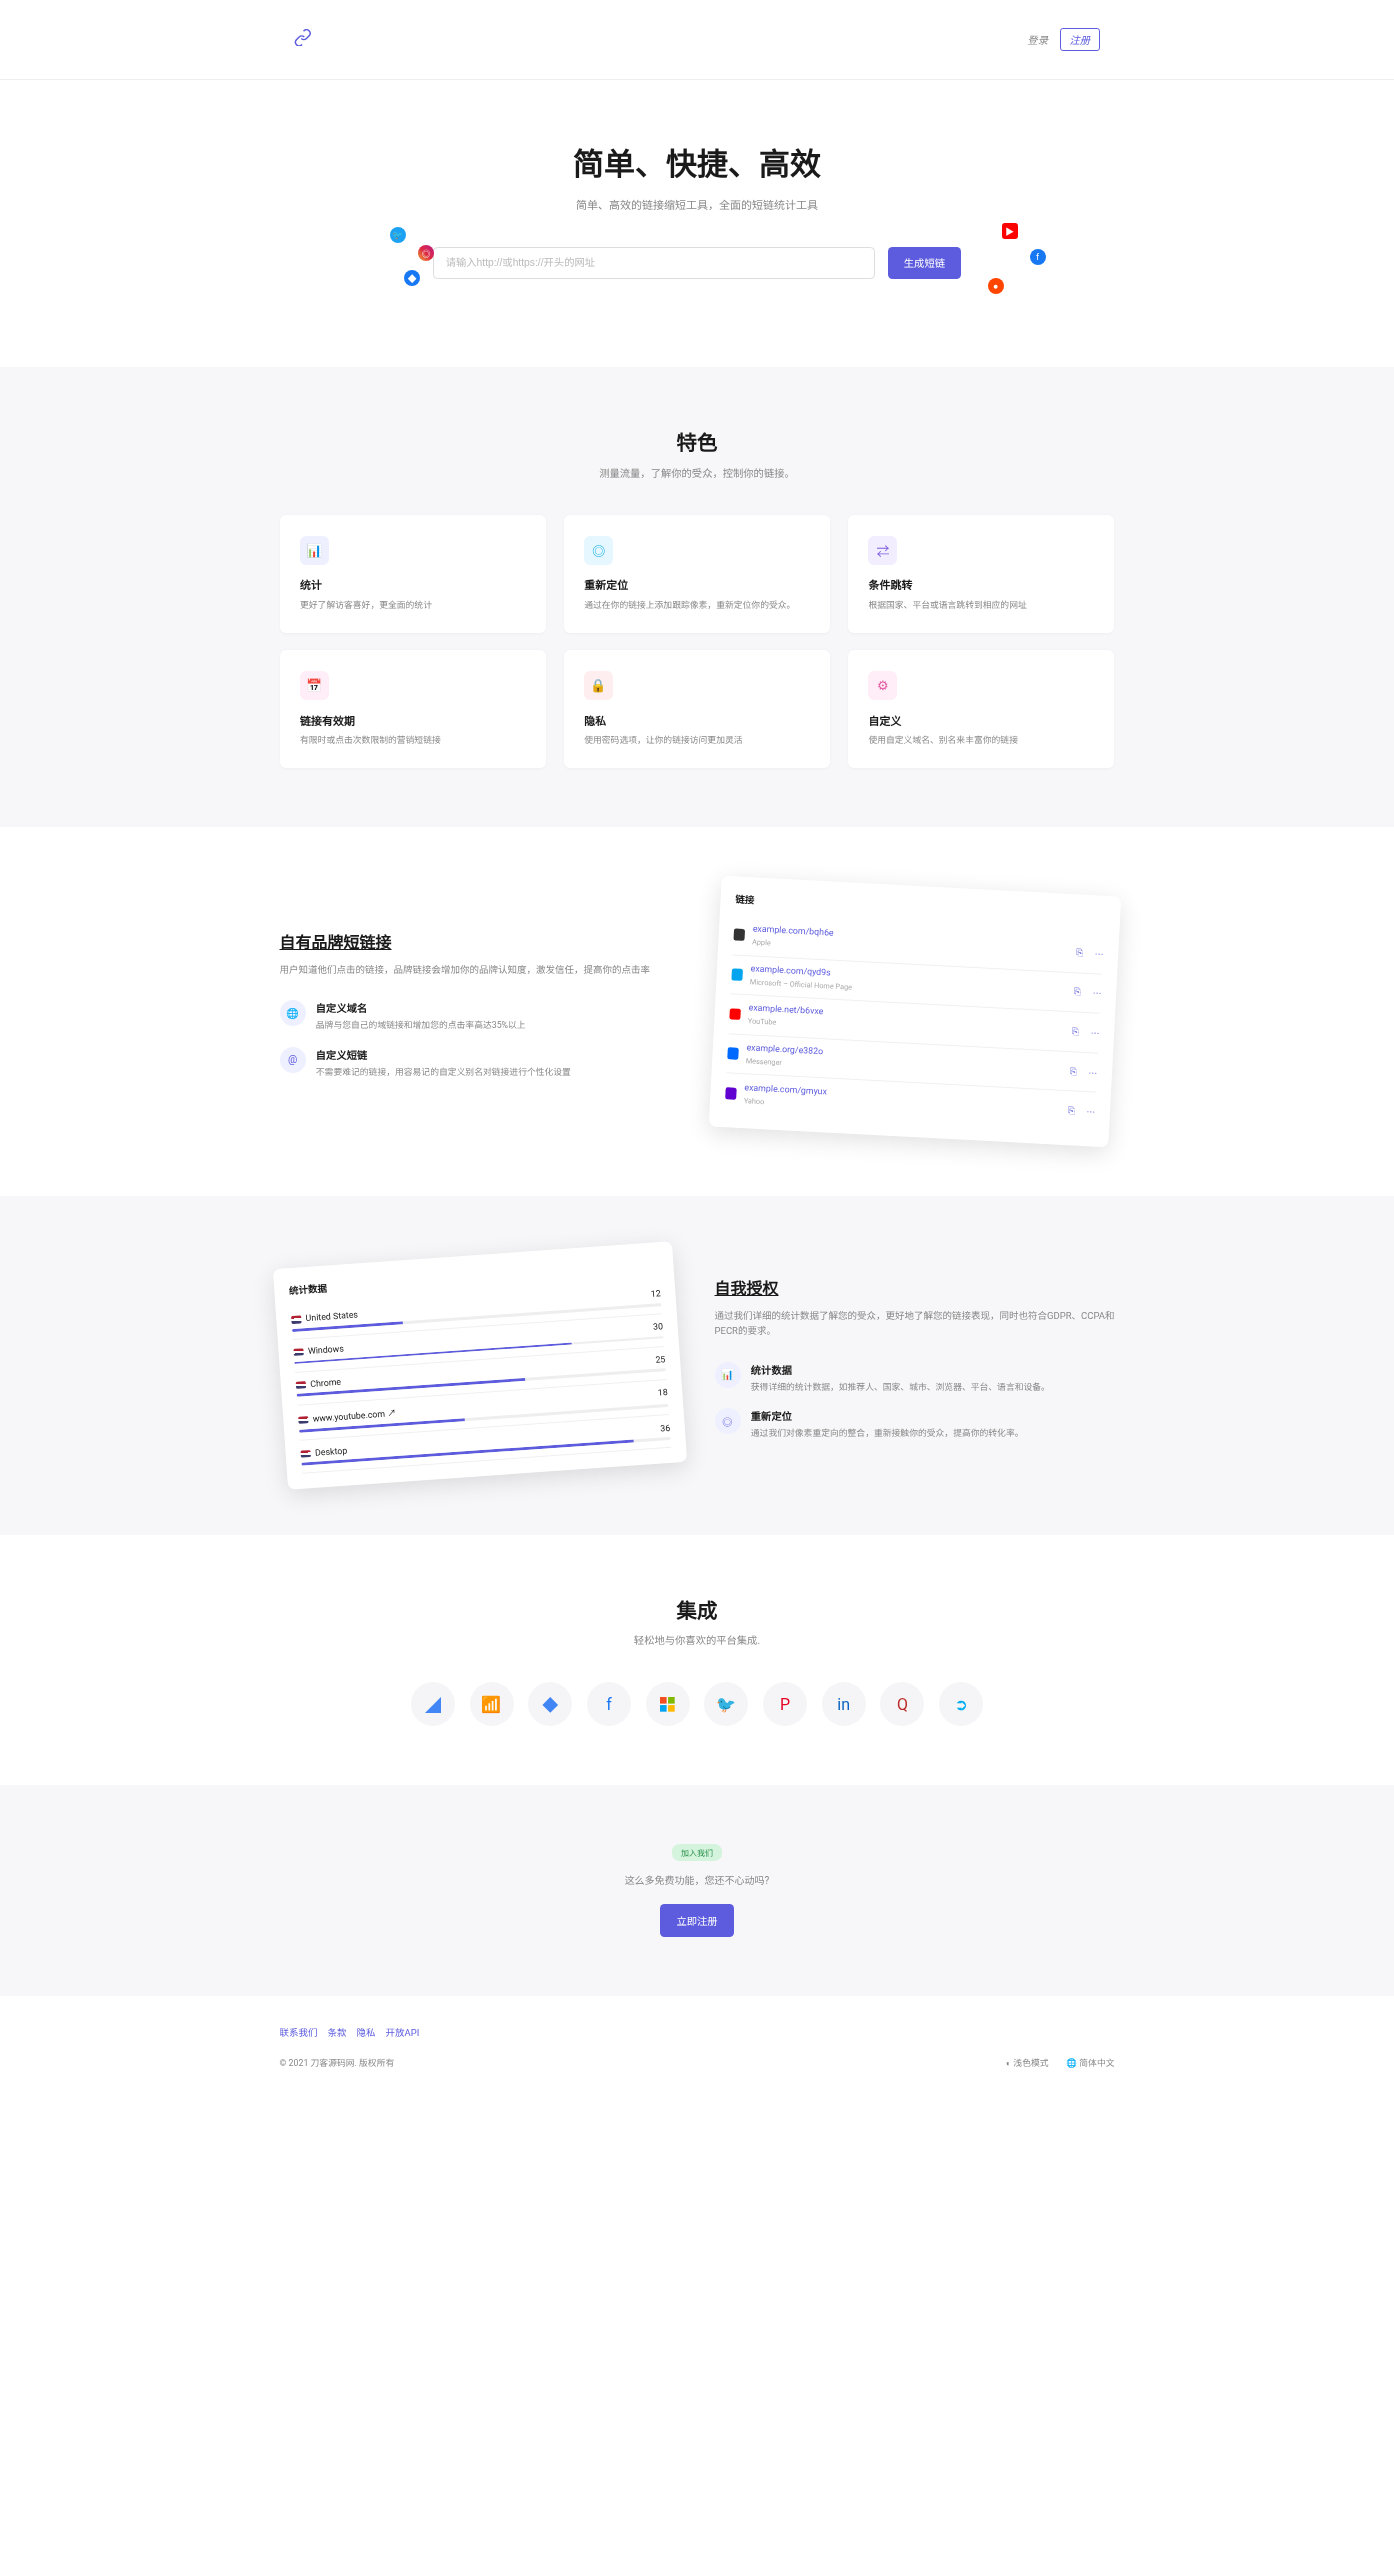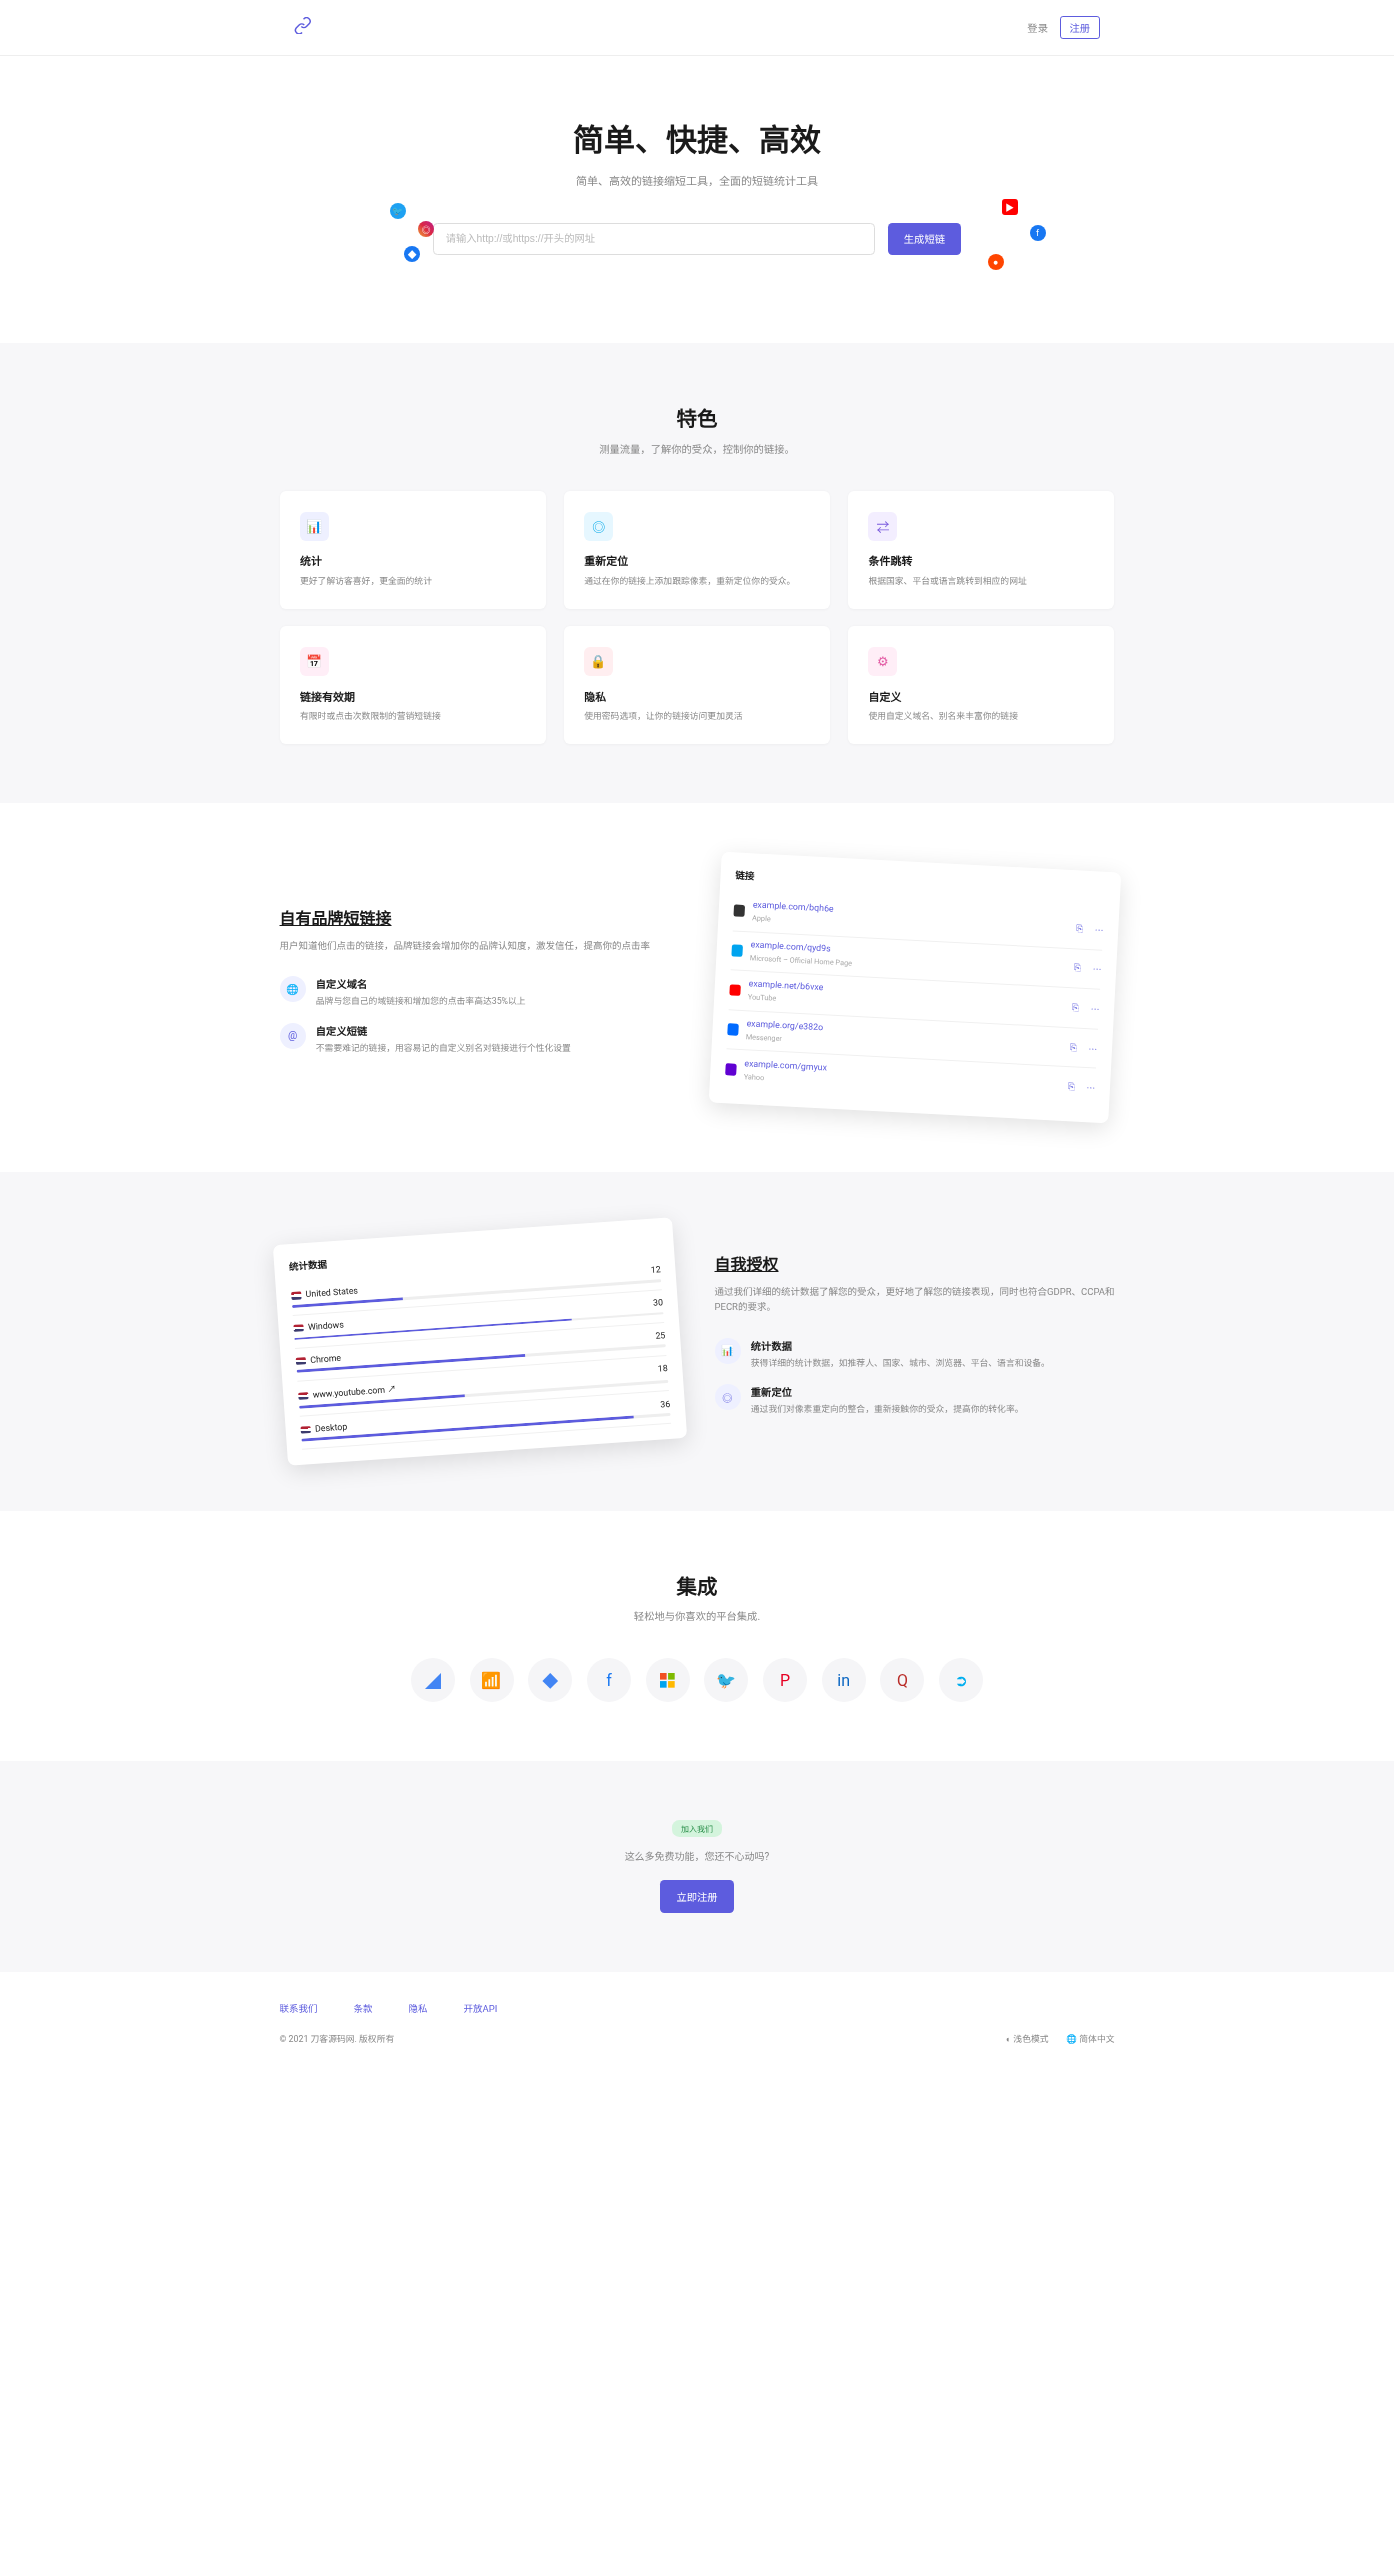--- a/index.html
+++ b/index.html
@@ -1,21 +1,21 @@
 <!DOCTYPE html>
 <html lang="zh-CN" style="font-size:11.7px"><head>
 <meta charset="utf-8">
 <style>
 * { margin: 0; padding: 0; box-sizing: border-box; }
 body { font-family: -apple-system, BlinkMacSystemFont, "Segoe UI", Roboto, sans-serif; color: #1a1a1a; background: #fff; }
 a { text-decoration: none; color: inherit; }
 
 
 .navbar { border-bottom: 0.7px solid #eee; }
-.navbar-inner { max-width: 835px; margin: 4px auto; height: 47px; display: flex; align-items: center; justify-content: space-between; padding: 0 14.7px; }
+.navbar-inner { max-width: 835px; margin: 16px auto; height: 47px; display: flex; align-items: center; justify-content: space-between; padding: 0 14.7px; font-style: italic; }
 .logo { color: #5D5CDE; font-size: 17.6px; }
 .nav-actions { display: flex; gap: 11.7px; align-items: center; }
 .nav-link { color: #888; font-size: 10.3px; }
 .btn-outline { border: 0.7px solid #5D5CDE; color: #5D5CDE; padding: 2.9px 8.8px; border-radius: 2.9px; font-size: 10.3px; }
 
 
 .hero { padding: 59px 14.7px 88px; text-align: center; position: relative; }
 .hero h1 { font-size: 31px; font-weight: 700; margin-bottom: 11.7px; }
 .hero .sub { color: #888; font-size: 11px; margin-bottom: 35px; }
 .url-form { max-width: 528px; margin: 0 auto; display: flex; gap: 13px; }
@@ -80,21 +80,21 @@
 .int-item { width: 44px; height: 44px; border-radius: 50%; background: #f5f5f7; display: flex; align-items: center; justify-content: center; font-size: 16px; }
 
 
 .cta { text-align: center; }
 .badge { display: inline-block; background: #d4f4dd; color: #2a8f4a; font-size: 8px; padding: 2.9px 8.8px; border-radius: 7.3px; margin-bottom: 10.3px; }
 .cta h2 { font-size: 16px; margin-bottom: 7.3px; }
 .cta p { color: #888; font-size: 10px; margin-bottom: 17.6px; }
 
 
 .footer { padding: 29px 14.7px; }
-.foot-links { display: flex; gap: 36px; margin-bottom: 17.6px; }
+.foot-links { display: flex; gap: 10px; margin-bottom: 17.6px; }
 .foot-links a { color: #5D5CDE; font-size: 9.5px; }
 .foot-bottom { display: flex; justify-content: space-between; align-items: center; color: #888; font-size: 8.8px; }
 .foot-right { display: flex; gap: 17.6px; }
 </style>
 </head>
 <body>
 
 <nav class="navbar">
   <div class="navbar-inner">
     <a class="logo">

